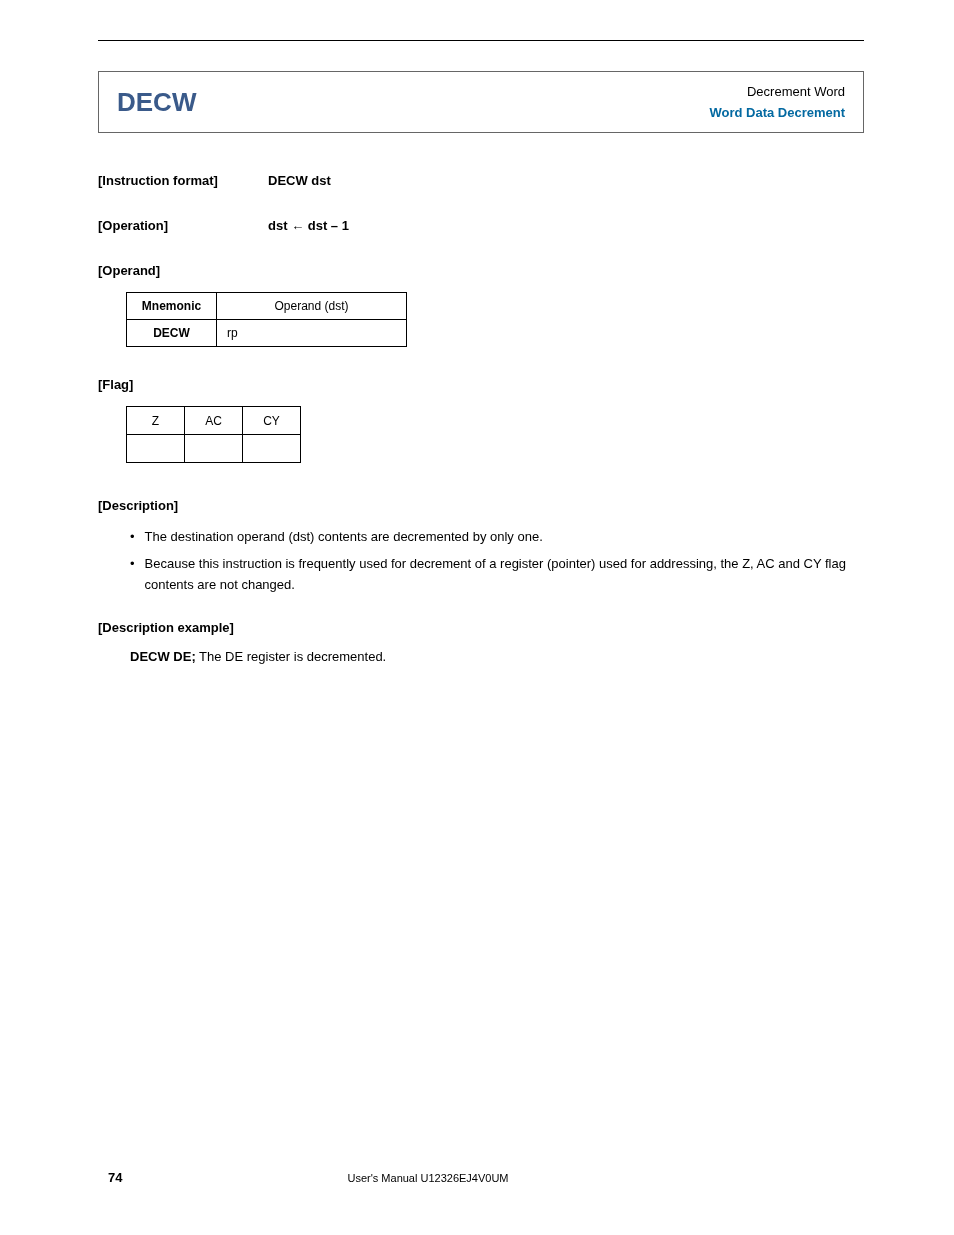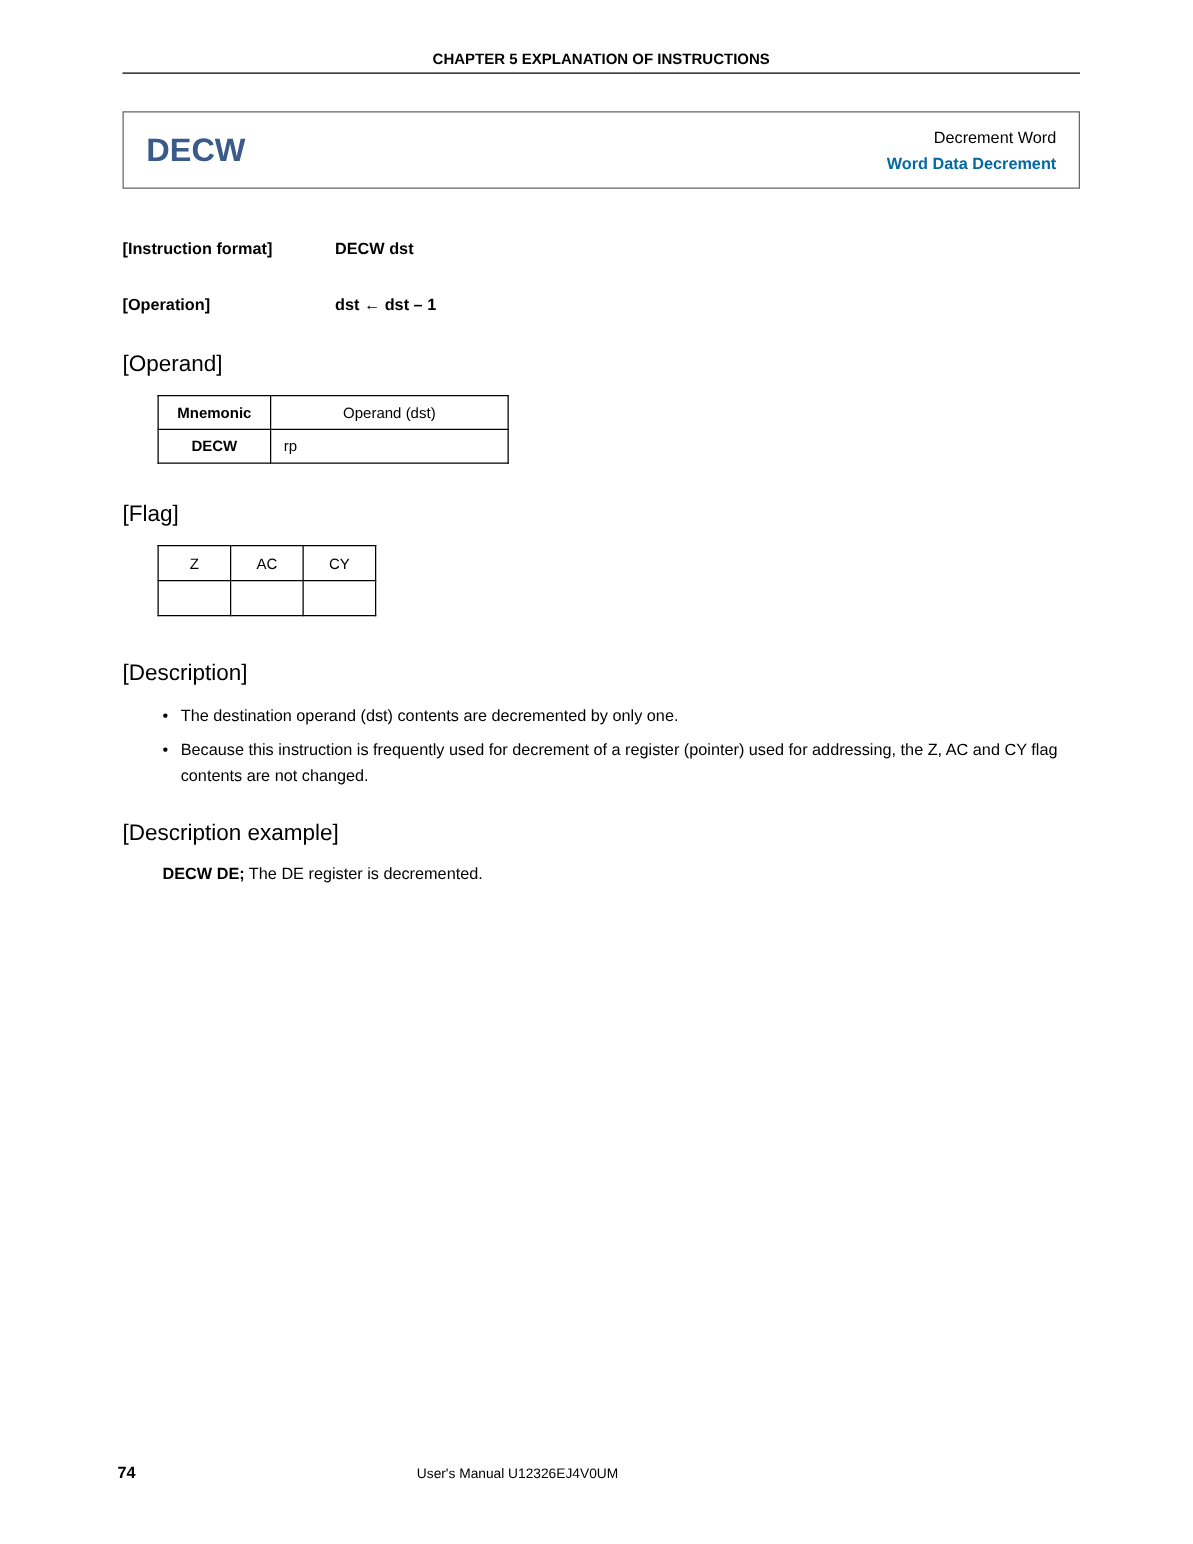--- a/index.html
+++ b/index.html
@@ -63,22 +63,22 @@
       font-size: 13px;
       font-weight: bold;
       width: 170px;
       flex-shrink: 0;
     }
     .section-value {
       font-size: 13px;
       font-weight: bold;
     }
     .section-header {
-      font-size: 18px;
-      font-weight: normal;
+      font-size: 13px;
+      font-weight: bold;
       margin-bottom: 14px;
     }
     .operand-table {
       border-collapse: collapse;
       margin-left: 28px;
       margin-bottom: 30px;
     }
     .operand-table th, .operand-table td {
       border: 1px solid #000;
       padding: 6px 10px;
@@ -130,21 +130,21 @@
     .description-example-line {
       margin-left: 32px;
       font-size: 13px;
     }
     .example-code {
       font-weight: bold;
     }
     .footer {
       position: absolute;
       bottom: 50px;
-      left: 94px;
+      left: 108px;
       right: 90px;
       display: flex;
       align-items: baseline;
     }
     .page-number {
       font-size: 13px;
       font-weight: bold;
     }
     .footer-text {
       font-size: 11px;
@@ -152,21 +152,20 @@
       padding-left: 10px;
     }
     .arrow {
       font-family: Arial, sans-serif;
     }
   </style>
 </head>
 <body>
 
 <div class="page-content">
-  <div class="chapter-header">CHAPTER 5   EXPLANATION OF INSTRUCTIONS</div>
   <hr class="chapter-divider">
 
   <div class="instruction-box">
     <div class="instruction-mnemonic">DECW</div>
     <div class="instruction-titles">
       <div class="instruction-title-main">Decrement Word</div>
       <div class="instruction-title-sub">Word Data Decrement</div>
     </div>
   </div>
 

